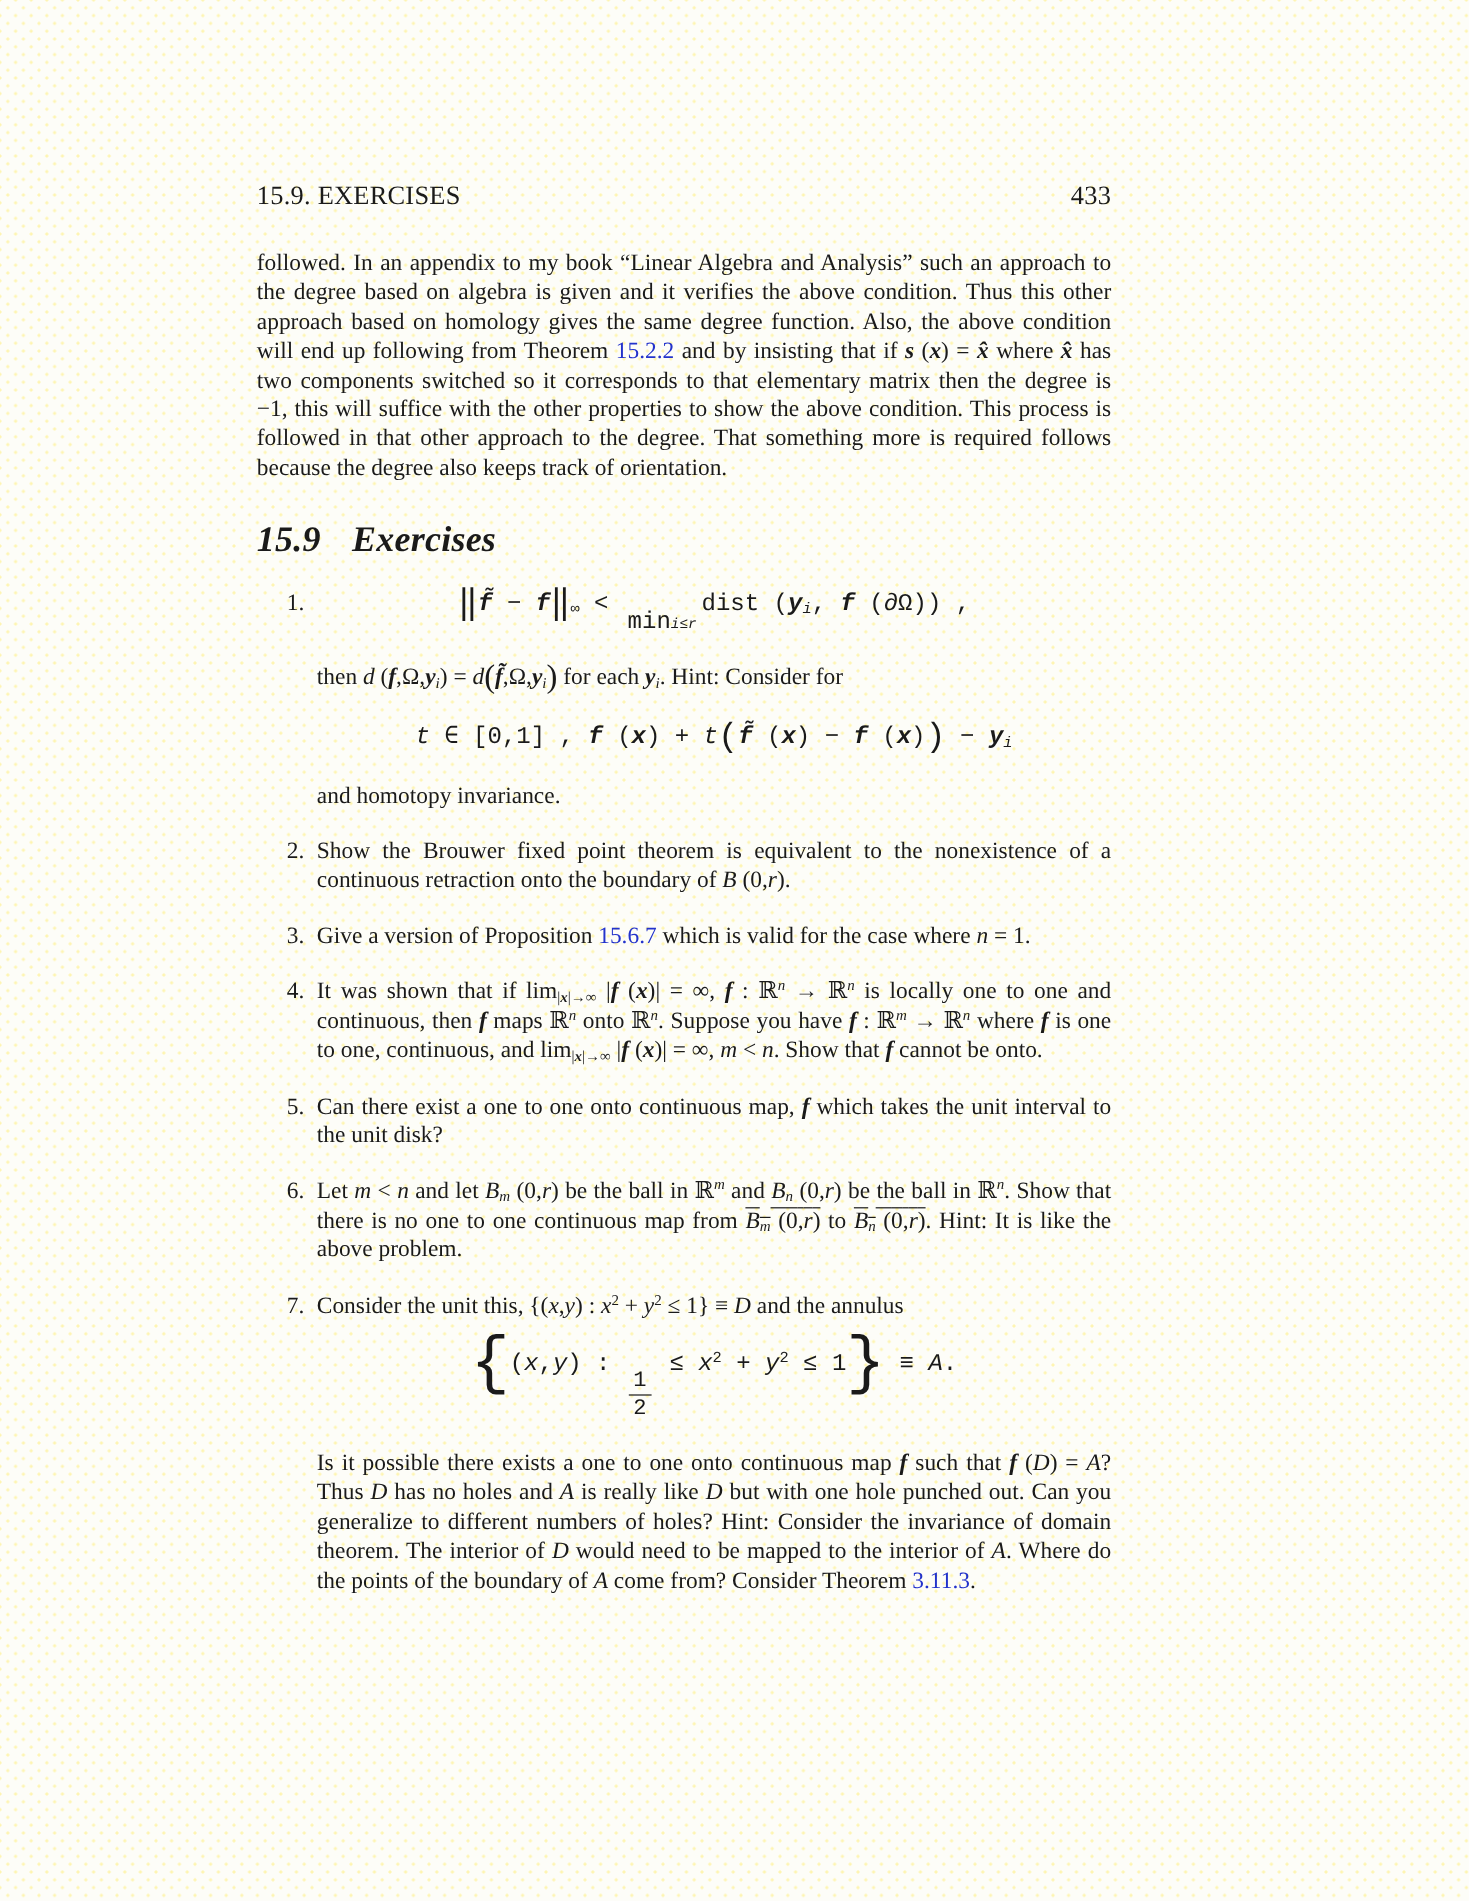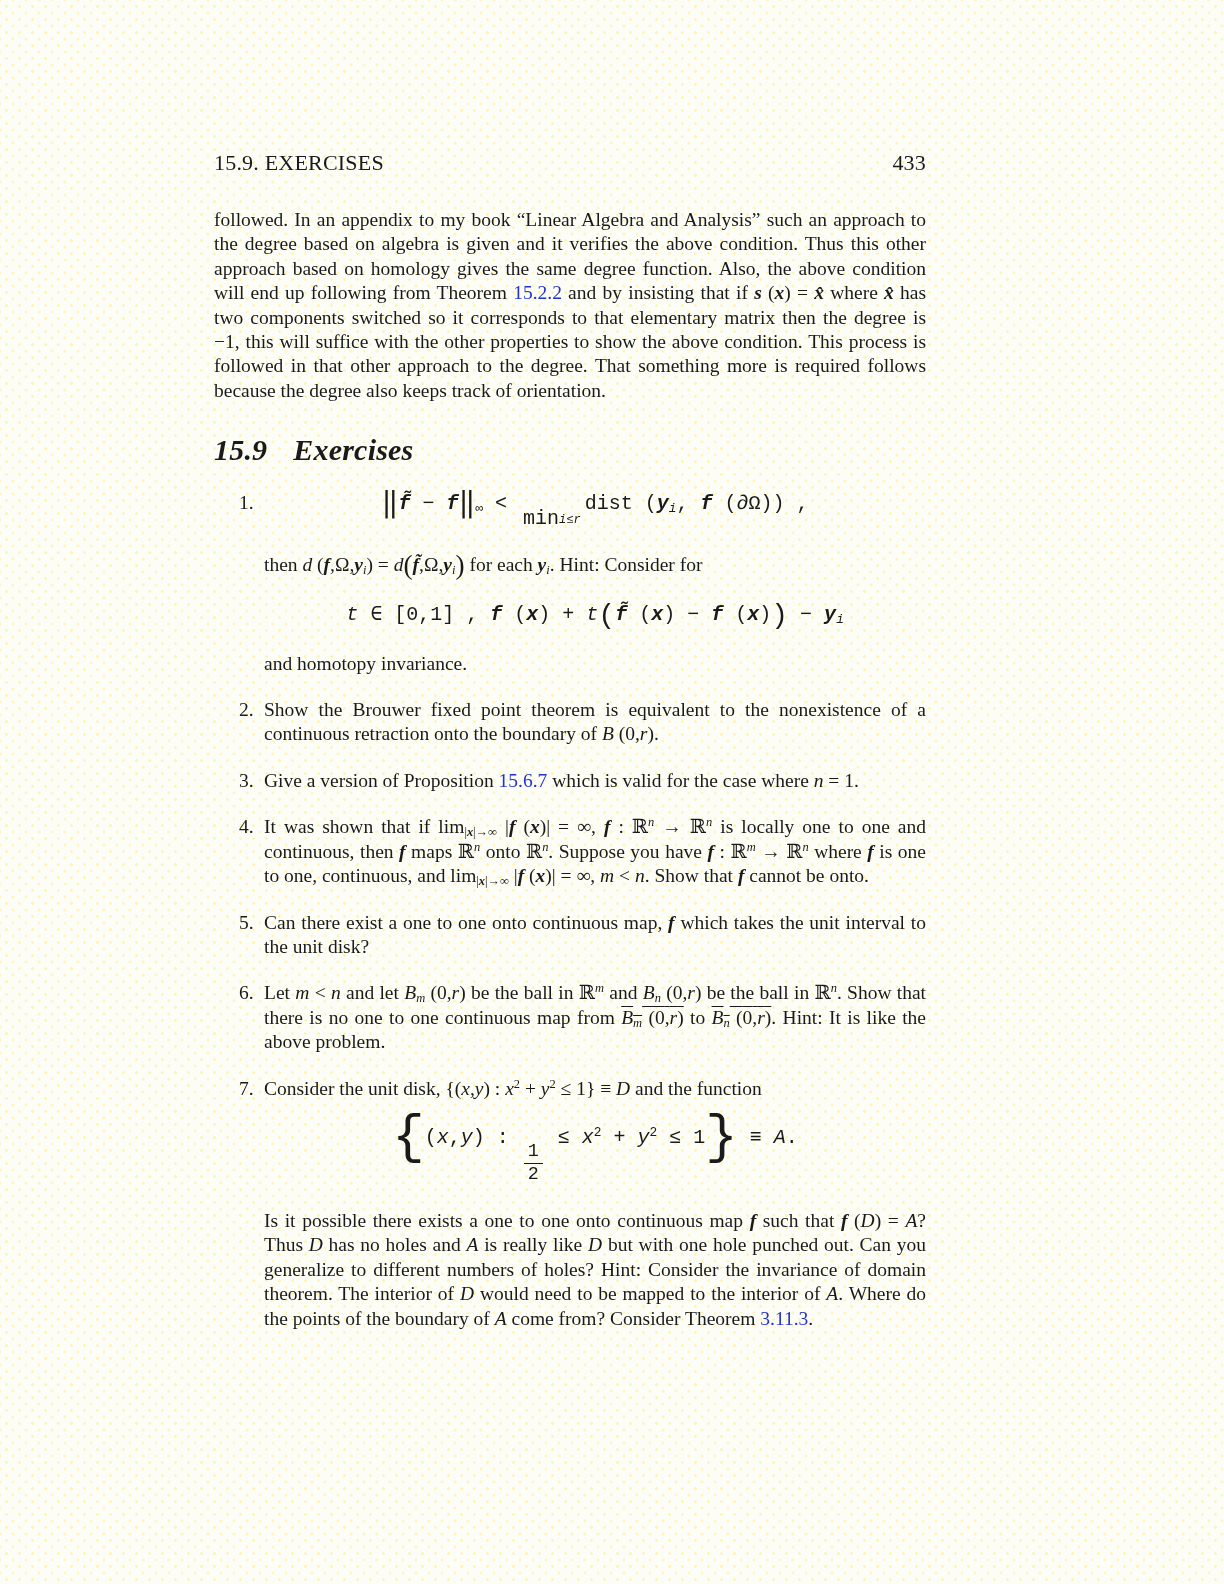--- a/index.html
+++ b/index.html
@@ -98,21 +98,21 @@
         </div>
         <div class="ex">
           <span class="ex-num">6.</span>
           <div class="ex-body">
             <p class="ex-para"><span>Let </span><span class="i">m</span><span> &lt; </span><span class="i">n</span><span> and let </span><span class="i">B</span><span class="sub i">m</span><span> (</span><span class="b">0</span><span>,</span><span class="i">r</span><span>) be the ball in ℝ</span><span class="sup i">m</span><span> and </span><span class="i">B</span><span class="sub i">n</span><span> (</span><span class="b">0</span><span>,</span><span class="i">r</span><span>) be the ball in ℝ</span><span class="sup i">n</span><span>. Show that there is no one to one continuous map from </span><span class="ov"><span class="i">B</span><span class="sub i">m</span><span> (</span><span class="b">0</span><span>,</span><span class="i">r</span><span>)</span></span><span> to </span><span class="ov"><span class="i">B</span><span class="sub i">n</span><span> (</span><span class="b">0</span><span>,</span><span class="i">r</span><span>)</span></span><span>. </span><span class="b">Hint:</span><span> It is like the above problem.</span></p>
           </div>
         </div>
         <div class="ex">
           <span class="ex-num">7.</span>
           <div class="ex-body">
-            <p class="ex-para"><span>Consider the unit disk, </span><span>{(</span><span class="i">x</span><span>,</span><span class="i">y</span><span>) : </span><span class="i">x</span><span class="sup">2</span><span> + </span><span class="i">y</span><span class="sup">2</span><span> ≤ 1</span><span>}</span><span> ≡ </span><span class="i">D</span><span> and the function</span></p>
+            <p class="ex-para"><span>Consider the unit this, </span><span>{(</span><span class="i">x</span><span>,</span><span class="i">y</span><span>) : </span><span class="i">x</span><span class="sup">2</span><span> + </span><span class="i">y</span><span class="sup">2</span><span> ≤ 1</span><span>}</span><span> ≡ </span><span class="i">D</span><span> and the annulus</span></p>
             <div class="display"><span class="xlg">{</span><span>(</span><span class="i">x</span><span>,</span><span class="i">y</span><span>) : </span><span class="frac">
                 <span class="fnum">1</span>
                 <span class="fden">2</span>
               </span><span> ≤ </span><span class="i">x</span><span class="sup">2</span><span> + </span><span class="i">y</span><span class="sup">2</span><span> ≤ 1</span><span class="xlg">}</span><span> ≡ </span><span class="i">A</span><span>.</span></div>
             <p class="ex-para"><span>Is it possible there exists a one to one onto continuous map </span><span class="bi">f</span><span> such that </span><span class="bi">f</span><span> (</span><span class="i">D</span><span>) = </span><span class="i">A</span><span>? Thus </span><span class="i">D</span><span> has no holes and </span><span class="i">A</span><span> is really like </span><span class="i">D</span><span> but with one hole punched out. Can you generalize to different numbers of holes? </span><span class="b">Hint:</span><span> Consider the invariance of domain theorem. The interior of </span><span class="i">D</span><span> would need to be mapped to the interior of </span><span class="i">A</span><span>. Where do the points of the boundary of </span><span class="i">A</span><span> come from? Consider Theorem </span><span class="lnk">3.11.3</span><span>.</span></p>
           </div>
         </div>
       </div>
   </div>
 </div>

